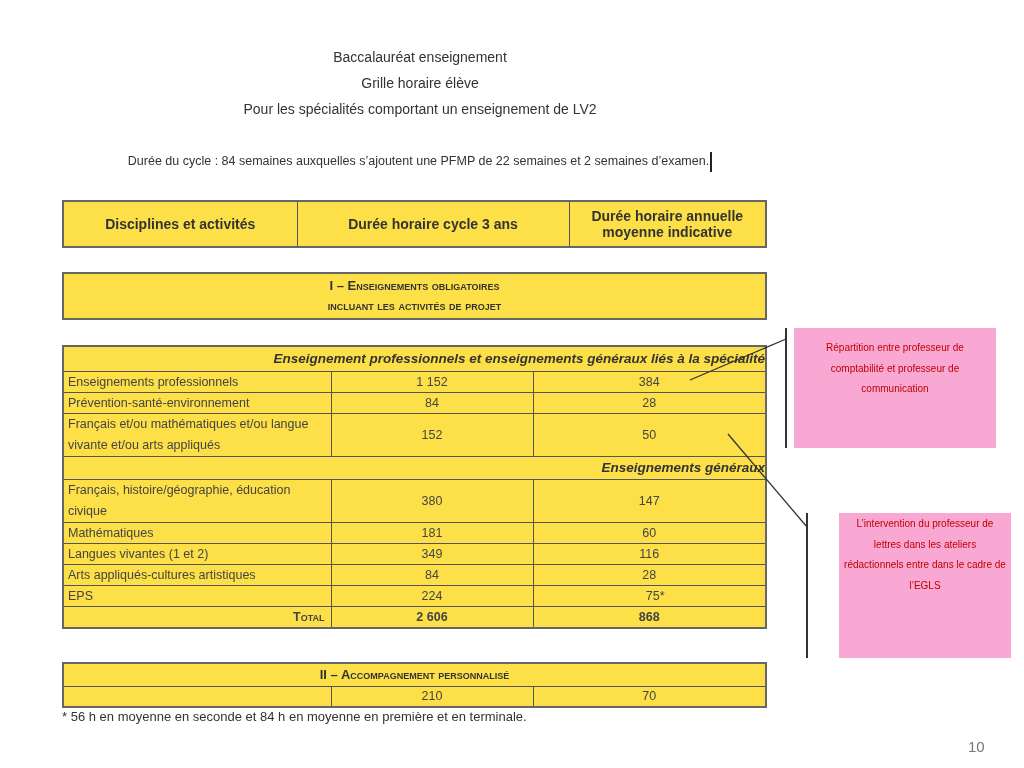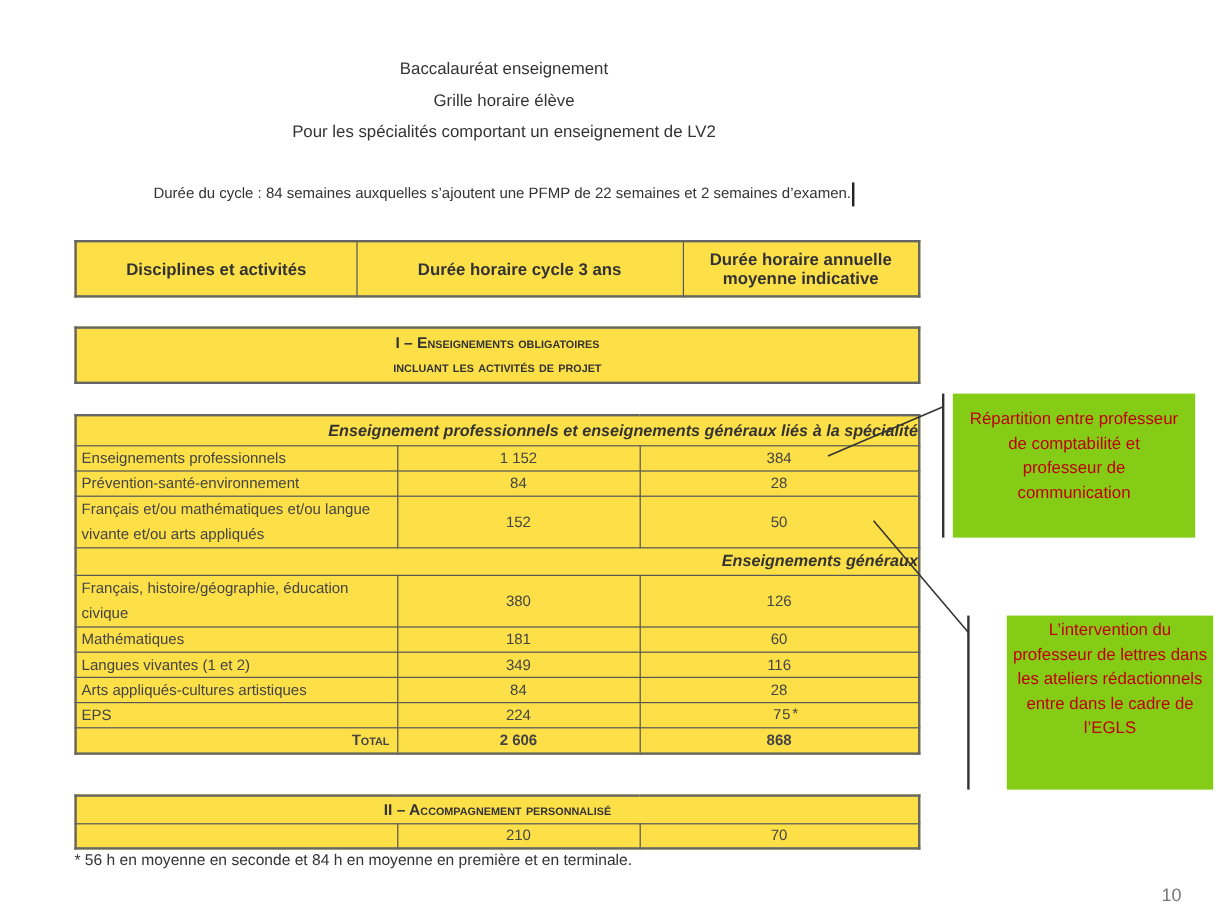--- a/index.html
+++ b/index.html
@@ -13,21 +13,21 @@
   table { border-collapse:collapse; position:absolute; background:#fde047; }
   td { border:1.5px solid #555; color:#444; font-size:12.5px; }
   .box { border:2px solid #666; }
   .hdr td { font-weight:bold; font-size:14px; text-align:center; color:#333; }
   .sc { font-variant:small-caps; }
   .c { text-align:center; }
   .l { padding-left:4px; }
   .r { text-align:right; padding-right:6px; }
   .it { font-style:italic; font-weight:bold; text-align:right; font-size:13.5px; color:#333; }
   .b { font-weight:bold; }
-  .callout { background:#84cc16; color:#c00000; text-align:center; font-size:14px; line-height:20.5px; }
+  .callout { background:#f9a8d4; color:#c00000; text-align:center; font-size:10px; line-height:20.5px; }
   .vline { background:#333; width:1.5px; }
   .footnote { left:62px; top:709px; font-size:13px; color:#333; }
   .pagenum { left:968px; top:738px; font-size:15px; color:#777; }
 </style>
 </head>
 <body>
 
 <div class="abs titles">
   <div>Baccalauréat enseignement</div>
   <div>Grille horaire élève</div>
@@ -81,41 +81,41 @@
     <td class="l" style="line-height:21px;">Français et/ou mathématiques  et/ou langue vivante et/ou arts appliqués</td>
     <td class="c">152</td>
     <td class="c">50</td>
   </tr>
   <tr style="height:23px;">
     <td colspan="3" class="it">Enseignements généraux</td>
   </tr>
   <tr style="height:43px;">
     <td class="l" style="line-height:21px;">Français, histoire/géographie, éducation civique</td>
     <td class="c">380</td>
-    <td class="c">126</td>
+    <td class="c">147</td>
   </tr>
   <tr style="height:21px;">
     <td class="l">Mathématiques</td>
     <td class="c">181</td>
     <td class="c">60</td>
   </tr>
   <tr style="height:21px;">
     <td class="l">Langues vivantes (1 et 2)</td>
     <td class="c">349</td>
     <td class="c">116</td>
   </tr>
   <tr style="height:21px;">
     <td class="l">Arts appliqués-cultures artistiques</td>
     <td class="c">84</td>
     <td class="c">28</td>
   </tr>
   <tr style="height:21px;">
     <td class="l">EPS</td>
     <td class="c">224</td>
-    <td class="c" style="padding-left:12px;font-family:Liberation Mono, monospace;">75*</td>
+    <td class="c" style="padding-left:12px;">75*</td>
   </tr>
   <tr style="height:22px;">
     <td class="r b sc">Total</td>
     <td class="c b">2 606</td>
     <td class="c b">868</td>
   </tr>
 </tbody>
   </table>
 
 <table class="box" style="left:62px; top:662px; width:705px;">

